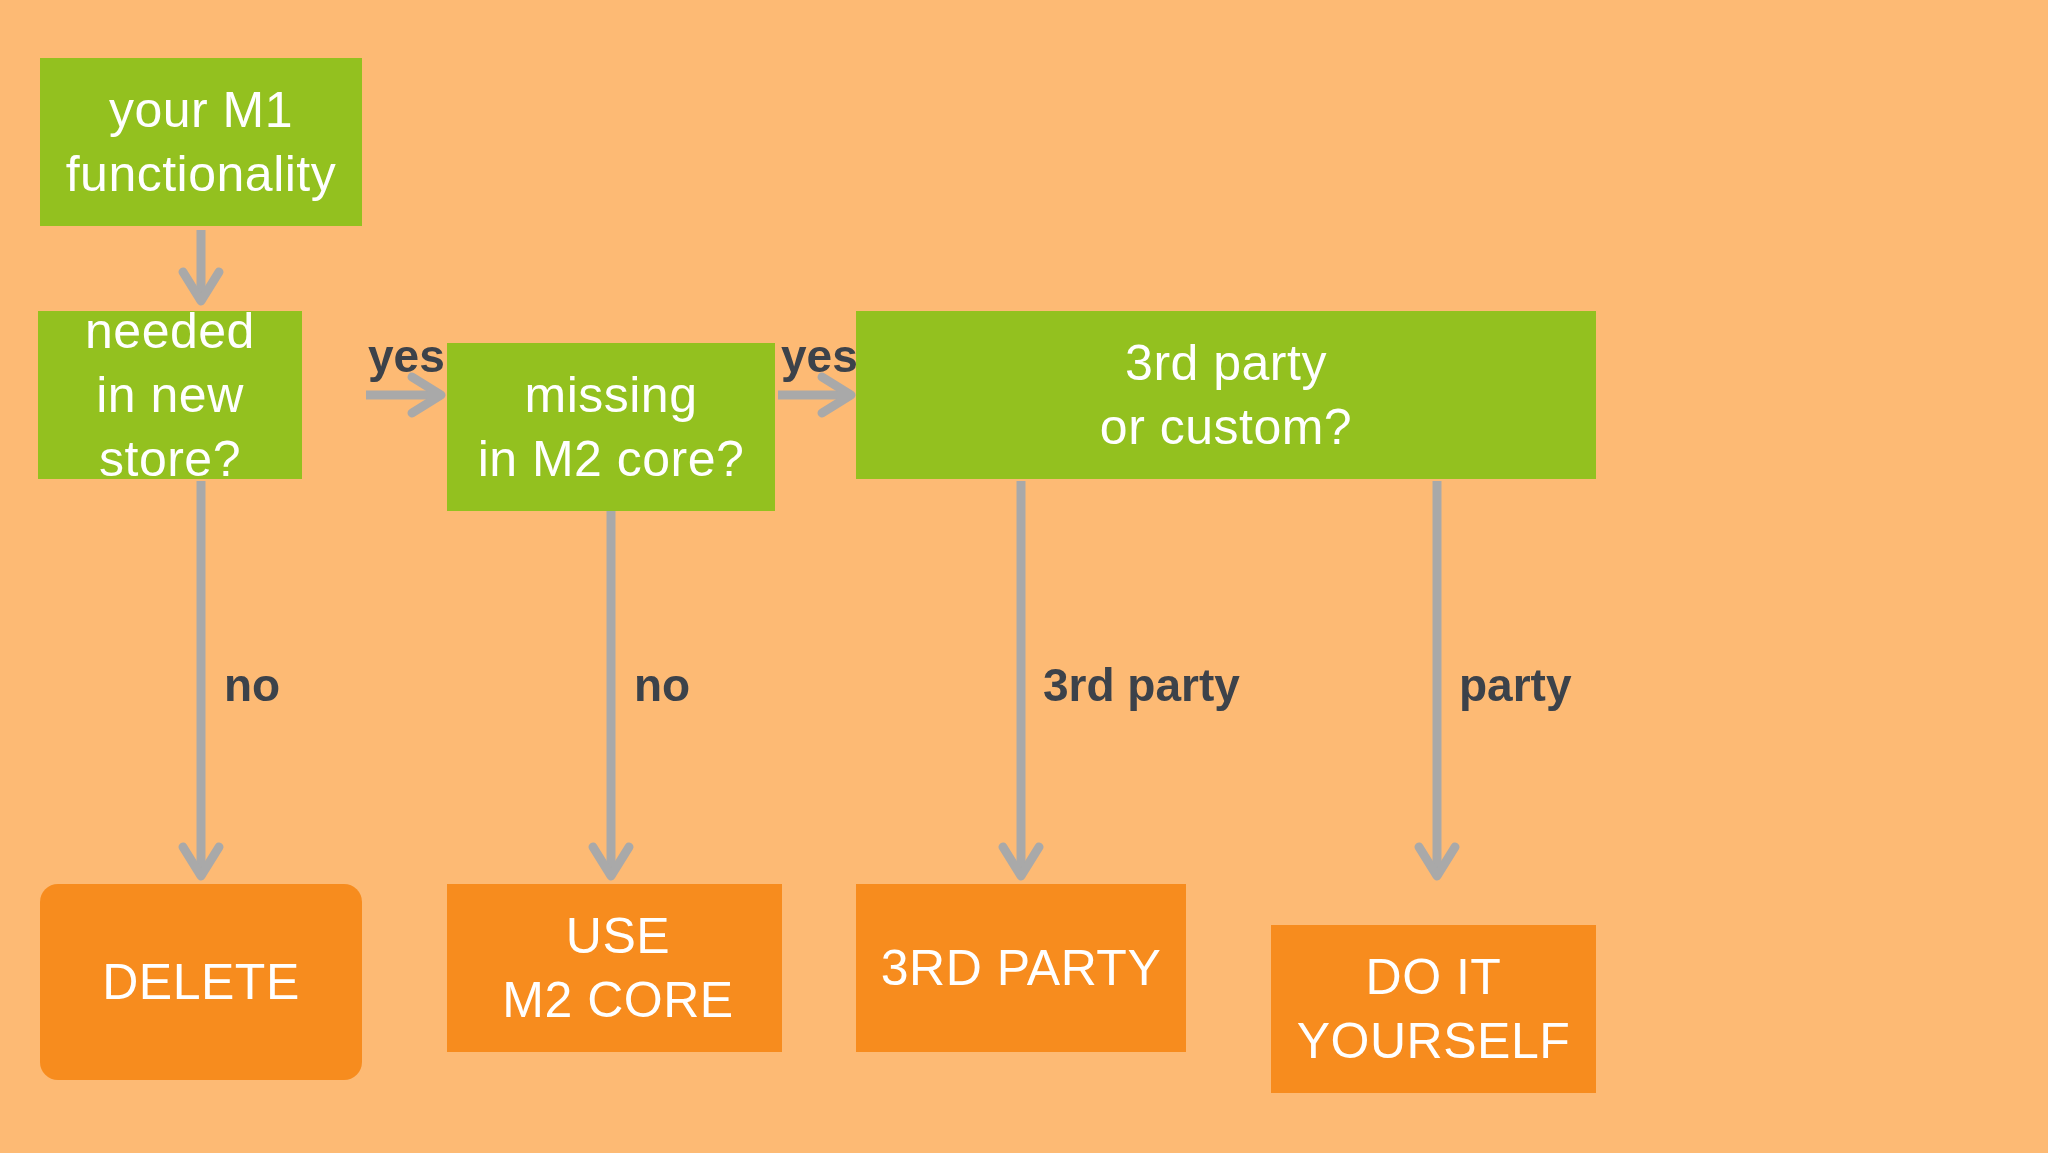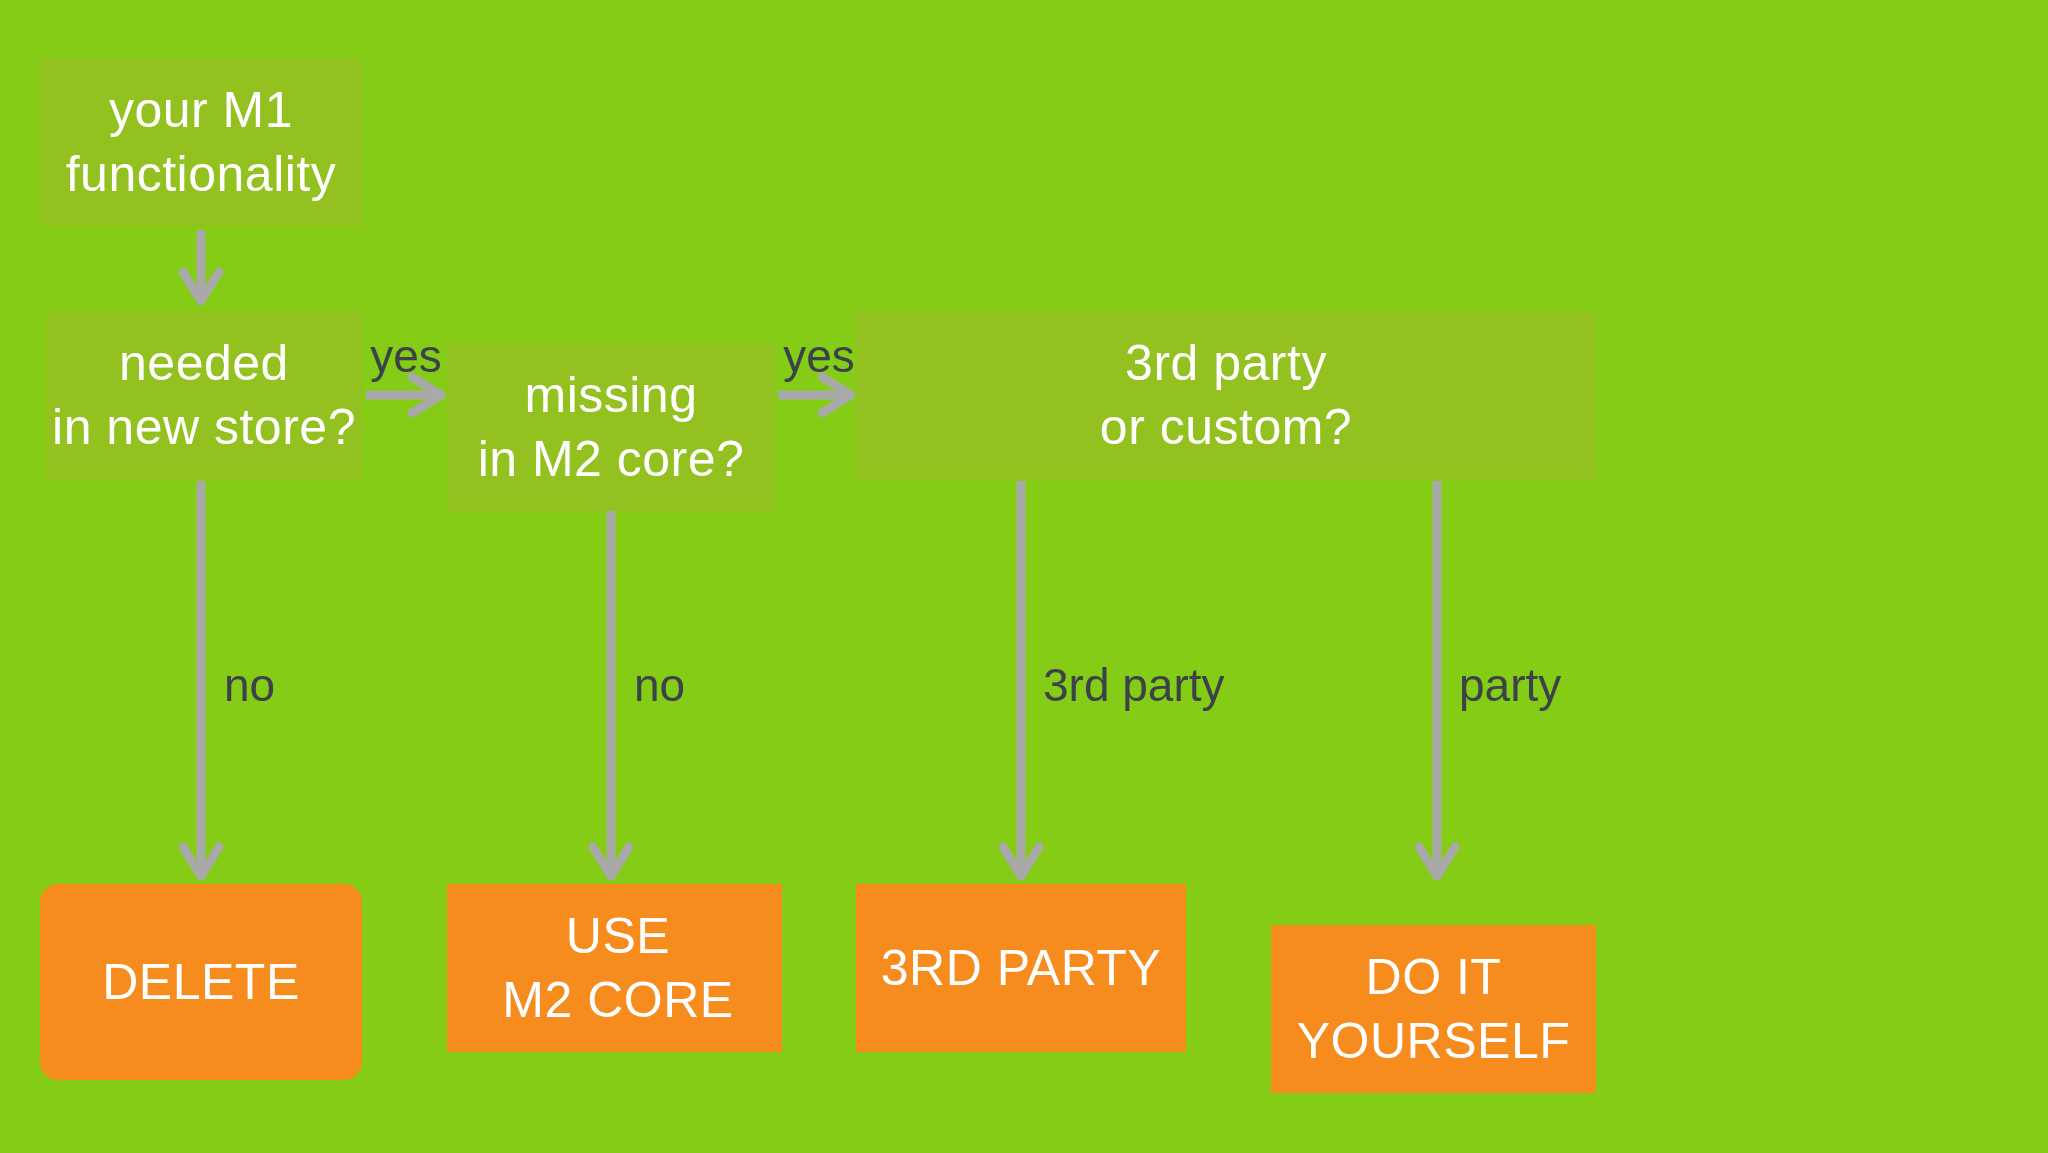--- a/index.html
+++ b/index.html
@@ -4,21 +4,21 @@
 <style>
   html, body {
     margin: 0;
     padding: 0;
     background: #fbfbfb;
   }
   .canvas {
     position: relative;
     width: 2048px;
     height: 1153px;
-    background: #84cc16;
+    background: #fdba74;
     font-family: "Liberation Sans", sans-serif;
     overflow: hidden;
   }
   .arrow-layer {
     position: absolute;
     left: 0;
     top: 0;
     width: 2048px;
     height: 1153px;
   }
@@ -35,21 +35,21 @@
     font-weight: 400;
     letter-spacing: 0.5px;
   }
   .node.green { background: #93c11f; }
   .node.orange { background: #f78c1e; }
   .edge-label {
     position: absolute;
     color: #3c424a;
     font-size: 46px;
     line-height: 50px;
-    font-weight: 400;
+    font-weight: 700;
     white-space: nowrap;
   }
   .edge-label.centered { text-align: center; }
   .arrow-line {
     stroke: #a9a9a9;
     stroke-width: 9;
     fill: none;
   }
   .arrow-head {
     stroke: #a9a9a9;
@@ -100,21 +100,21 @@
       <line class="arrow-line" x1="1437" y1="481" x2="1437" y2="873"></line>
       <polyline class="arrow-head" points="1419,847 1437,876 1455,847"></polyline>
     </g>
   </svg>
 
   <div class="node green" style="left:40px; top:58px; width:322px; height:168px;">
     <div>your M1</div>
     <div>functionality</div>
   </div>
 
-  <div class="node green" style="left:46px; top:311px; width:316px; height:168px;">
+  <div class="node green" style="left:38px; top:311px; width:264px; height:168px;">
     <div>needed</div>
     <div>in new store?</div>
   </div>
 
   <div class="node green" style="left:447px; top:311px; width:328px; height:168px;margin-top:32px;">
     <div>missing</div>
     <div>in M2 core?</div>
   </div>
 
   <div class="node green" style="left:856px; top:311px; width:740px; height:168px;">

